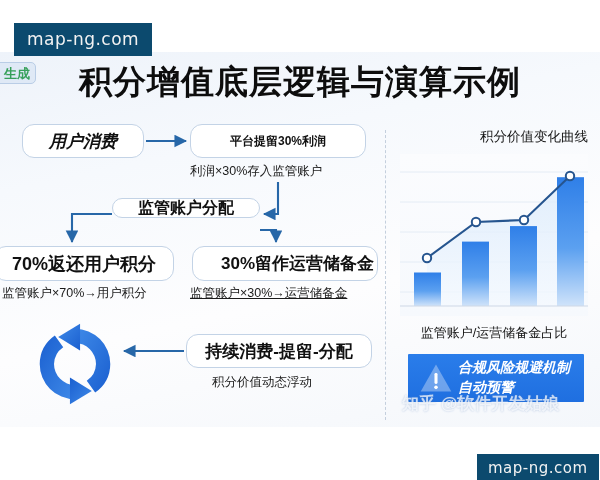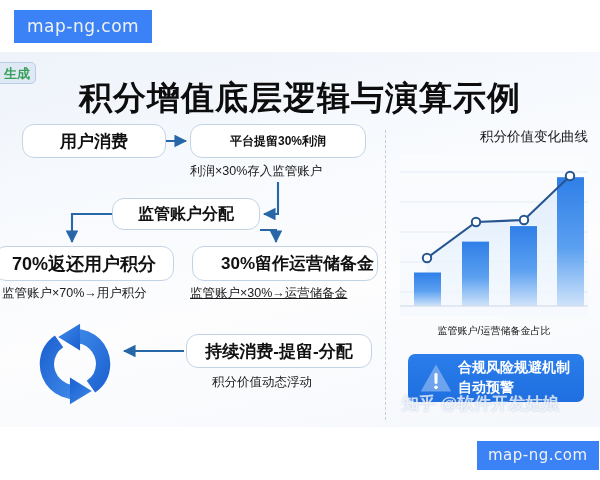--- a/index.html
+++ b/index.html
@@ -15,28 +15,29 @@
     position: relative;
     width: 600px;
     height: 480px;
     overflow: hidden;
     background: #ffffff;
   }
 
   
   .wm-chip {
     position: absolute;
-    background: #3b82f6;
+    background: #0c4a6e;
     color: #f2f2f2;
     font-size: 17px;
     letter-spacing: 0.5px;
     padding: 6px 13px 7px 13px;
     font-family: "DejaVu Sans", sans-serif;
     white-space: nowrap;
     z-index: 40;
+    margin-top: 13px;
   }
   #wm-top { left: 14px; top: 10px; }
   #wm-bottom { left: 477px; top: 441px; font-size: 15px; padding: 5px 11px 6px 11px; }
 
   
   #card {
     position: absolute;
     left: 0;
     top: 52px;
     width: 600px;
@@ -69,21 +70,20 @@
     position: absolute;
     left: 0;
     top: 8px;
     width: 600px;
     text-align: center;
     font-size: 33px;
     font-weight: bold;
     color: #0d0d0d;
     letter-spacing: 1px;
     white-space: nowrap;
-    margin-top: 16px;
   }
 
   
   #divider {
     position: absolute;
     left: 385px;
     top: 78px;
     width: 0;
     height: 290px;
     border-left: 1px dashed #c4cfdd;
@@ -119,26 +119,26 @@
     z-index: 5;
   }
   .sub {
     position: absolute;
     color: #1a1a1a;
     font-size: 12.5px;
     white-space: nowrap;
     z-index: 5;
   }
 
-  #n-consume   { left: 22px;  top: 6px;   width: 144px; height: 34px; font-size: 17px; }
+  #n-consume   { left: 22px;  top: 6px;   width: 122px; height: 34px; font-size: 17px; font-style: italic; }
   #s-consume   { left: 24px;  top: 45px; }
   #n-platform  { left: 190px; top: 6px;   width: 176px; height: 34px; font-size: 12px; }
   #s-platform  { left: 190px; top: 45px; }
 
-  #n-escrow    { left: 112px; top: 80px;  width: 148px; height: 32px; font-size: 16px; }
+  #n-escrow    { left: 112px; top: 80px;  width: 148px; height: 20px; font-size: 16px; }
 
   #n-return    { left: -6px;  top: 128px; width: 180px; height: 35px; font-size: 18px; }
   #s-return    { left: 2px;   top: 167px; }
   #n-reserve   { left: 192px; top: 128px; width: 186px; height: 35px; font-size: 17px; padding-left: 25px; }
   #s-reserve   { left: 190px; top: 167px; text-decoration: underline; }
 
   #n-cycle     { left: 186px; top: 216px; width: 186px; height: 34px; font-size: 17px; }
   #s-cycle     { left: 212px; top: 256px; }
 
   
@@ -180,37 +180,38 @@
     left: 0; top: 0;
     width: 188px; height: 162px;
     overflow: visible;
   }
   #axis-label {
     position: absolute;
     left: 0;
     top: 196px;
     width: 192px;
     text-align: center;
-    font-size: 10px;
+    font-size: 13px;
     color: #141414;
     white-space: nowrap;
   }
 
   
   #badge {
     position: absolute;
     left: 10px;
     top: 226px;
     width: 176px;
     height: 48px;
     background: linear-gradient(180deg, #2a7dea 0%, #1f6fe0 100%);
-    border-radius: 7px;
+    border-radius: 1px;
     box-sizing: border-box;
     color: #ffffff;
     overflow: hidden;
+    font-style: italic;
   }
   #badge-tri {
     position: absolute;
     left: 11px;
     top: 7px;
     width: 34px;
     height: 34px;
   }
   #badge-l1 {
     position: absolute;

